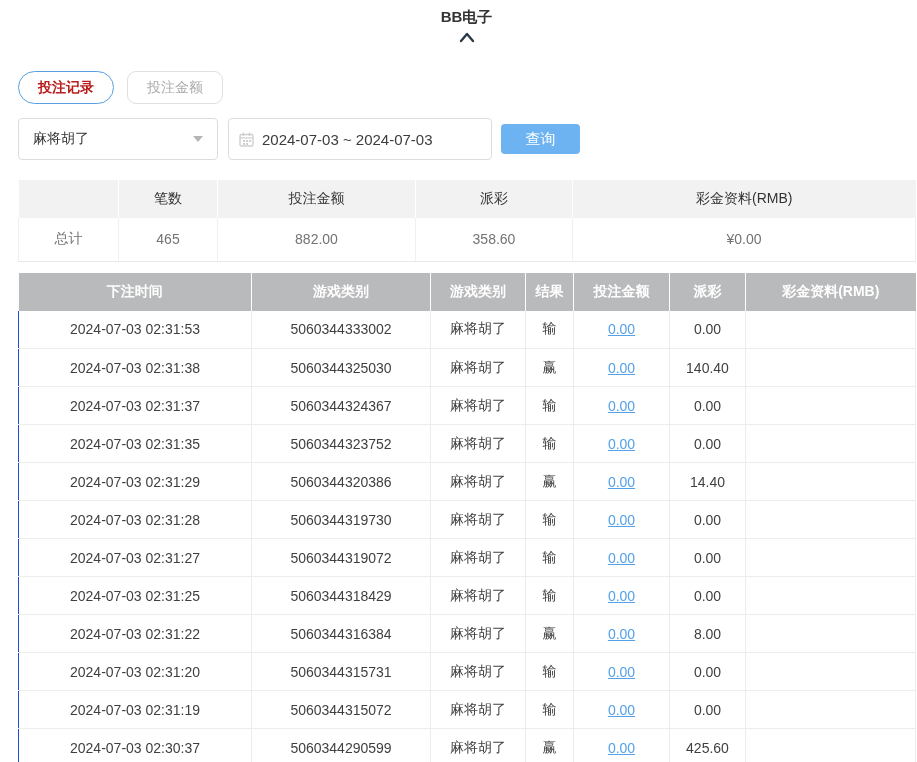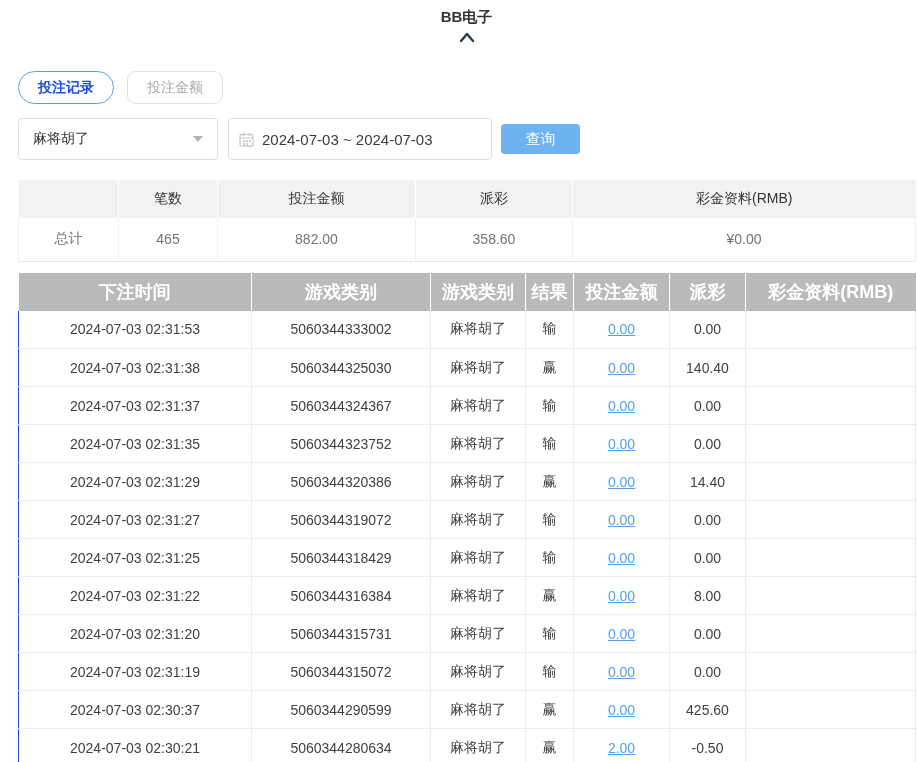--- a/index.html
+++ b/index.html
@@ -11,21 +11,21 @@
   .panel-header { width: 897px; margin-left: 18px; display: flex;
     justify-content: space-between; align-items: center; flex-direction: column; }
   .panel-title { font-size: 15px; font-weight: bold; color: #333; }
   .collapse-btn { width: 24px; height: 20px; display: flex; align-items: center;
     justify-content: center; cursor: pointer; background: none; border: none; }
 
   
   .tabs { margin: 24px 0 0 18px; display: flex; gap: 13px; }
   .tab { height: 33px; padding: 0 19px; font-size: 14px; background: #fff;
     display: flex; align-items: center; cursor: pointer; }
-  .tab.active { border: 1px solid #57a0e2; color: #1d4ed8; border-radius: 17px; font-weight: bold; }
+  .tab.active { border: 1px solid #57a0e2; color: #b91c1c; border-radius: 17px; font-weight: bold; }
   .tab.inactive { border: 1px solid #e0e0e0; color: #a9a9a9; border-radius: 9px; }
 
   
   .filters { margin: 14px 0 0 18px; display: flex; align-items: center; height: 42px; }
   .select-box { width: 200px; height: 42px; border: 1px solid #ddd; border-radius: 4px;
     display: flex; align-items: center; justify-content: space-between;
     padding: 0 14px; font-size: 14px; color: #333; cursor: pointer; background: #fff; }
   .caret-down { width: 0; height: 0; border-left: 5px solid transparent;
     border-right: 5px solid transparent; border-top: 6px solid #b5b5b5; }
   .date-box { width: 264px; height: 42px; border: 1px solid #ddd; border-radius: 4px;
@@ -51,21 +51,21 @@
     color: #333; border-right: 1px solid #fff; }
   .summary-table th:last-child { border-right: none; }
   .summary-table td { height: 43px; background: #fff; color: #737373;
     border-bottom: 1px solid #e9e9e9; border-right: 1px solid #f0f0f0; }
   .summary-table td:first-child { border-left: 1px solid #f0f0f0; }
   .summary-table td:last-child { border-right: 1px solid #f0f0f0; }
 
   
   .records-table { margin-top: 11px; }
   .records-table th { background: #b9babc; height: 38px; color: #fff;
-    font-weight: bold; font-size: 18px; border-right: 1px solid #fff; }
+    font-weight: bold; font-size: 14px; border-right: 1px solid #fff; }
   .records-table th:last-child { border-right: none; }
   .records-table td { height: 38px; background: #fff; color: #3f3f3f;
     border-bottom: 1px solid #ececec; border-right: 1px solid #ececec; }
   .records-table td:first-child { border-left: 1px solid #1d4ed8; }
 
   .bet-link { color: #54a1e8; text-decoration: underline; cursor: pointer; }
   .neg { color: #e26161; }
 </style>
 </head>
 <body>
@@ -205,20 +205,29 @@
     <tr>
       <td>2024-07-03 02:31:29</td>
       <td>5060344320386</td>
       <td>麻将胡了</td>
       <td>赢</td>
       <td><a class="bet-link">0.00</a></td>
       <td>14.40</td>
       <td></td>
     </tr>
 
+    <tr>
+      <td>2024-07-03 02:31:28</td>
+      <td>5060344319730</td>
+      <td>麻将胡了</td>
+      <td>输</td>
+      <td><a class="bet-link">0.00</a></td>
+      <td>0.00</td>
+      <td></td>
+    </tr>
 
     <tr>
       <td>2024-07-03 02:31:27</td>
       <td>5060344319072</td>
       <td>麻将胡了</td>
       <td>输</td>
       <td><a class="bet-link">0.00</a></td>
       <td>0.00</td>
       <td></td>
     </tr>

